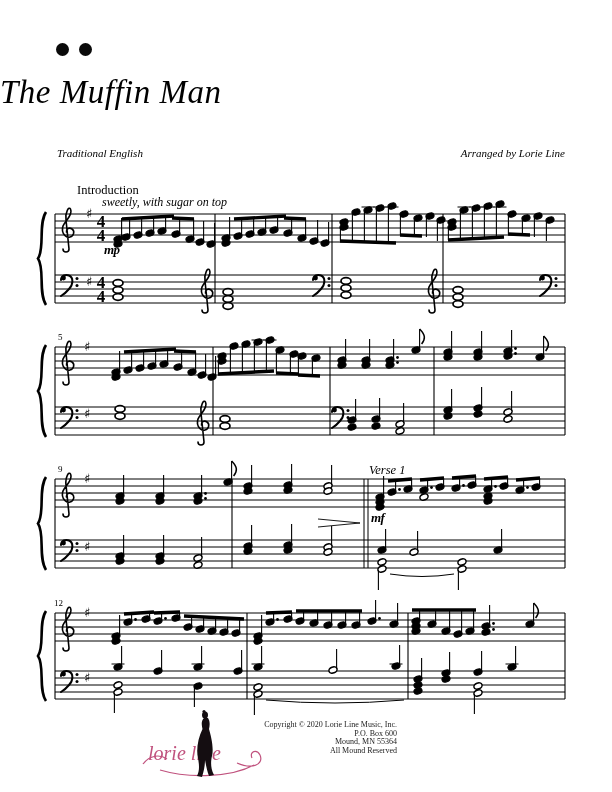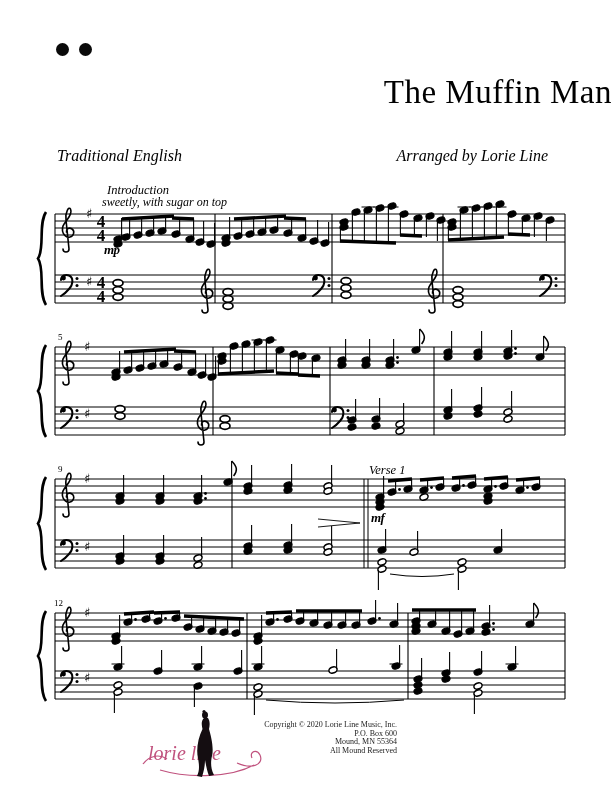--- a/index.html
+++ b/index.html
@@ -1,25 +1,25 @@
 <!DOCTYPE html>
 <html><head>
 <meta charset="utf-8">
 <style>
   html,body{margin:0;padding:0;background:#ffffff;}
   #page{position:relative;width:612px;height:792px;background:#ffffff;overflow:hidden;
         font-family:"Liberation Serif",serif;color:#000;}
   #score-svg{position:absolute;left:0;top:0;}
   .ov{position:absolute;white-space:nowrap;}
   .dot{position:absolute;width:13px;height:13px;border-radius:50%;background:#0a0a0a;}
-  .title{left:0;top:74px;width:612px;text-align:right;font-size:33px;letter-spacing:.5px;}
-  .credit{top:147px;font-style:italic;font-size:16px;}
+  .title{left:0;top:74px;width:612px;text-align:left;font-style:italic;font-size:33px;letter-spacing:.5px;}
+  .credit{top:147px;font-style:italic;font-size:11px;}
   .credit.left{left:57px;}
-  .credit.right{right:64px;margin-left:23px;}
-  .intro{left:107px;top:183px;font-style:italic;font-size:12.5px;}
+  .credit.right{right:47px;margin-left:23px;}
+  .intro{left:77px;top:183px;font-size:12.5px;}
   .expr{left:102px;top:195px;font-style:italic;font-size:12px;}
   .dyn{font-style:italic;font-weight:bold;font-size:13px;letter-spacing:-.5px;}
   .dyn.mp{left:104px;top:242px;}
   .dyn.mf{left:371px;top:510px;}
   .verse{left:369px;top:463px;font-style:italic;font-size:12.5px;}
   .mnum{font-size:9px;}
   .mnum.m5{left:58px;top:332px;}
   .mnum.m9{left:58px;top:464px;}
   .mnum.m12{left:54px;top:598px;}
   #copyright{left:217px;top:721px;width:180px;text-align:right;font-size:8px;line-height:8.6px;color:#1c1c1c;}

